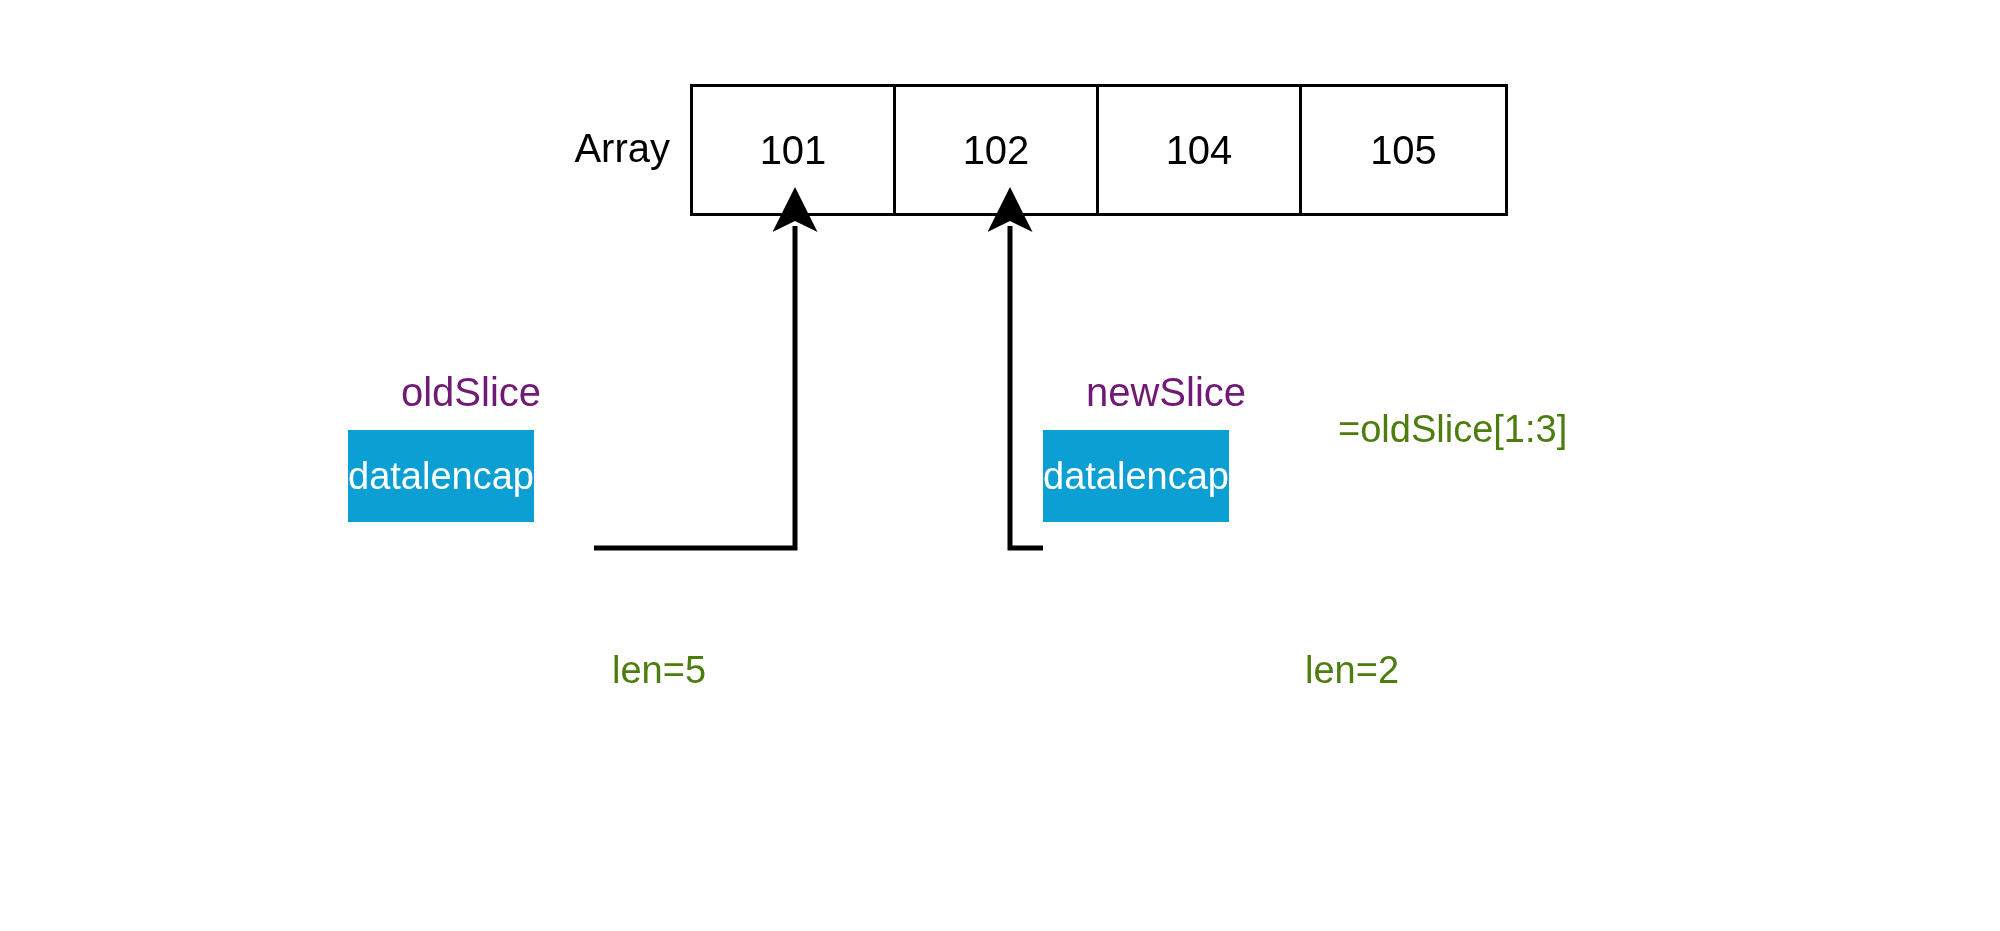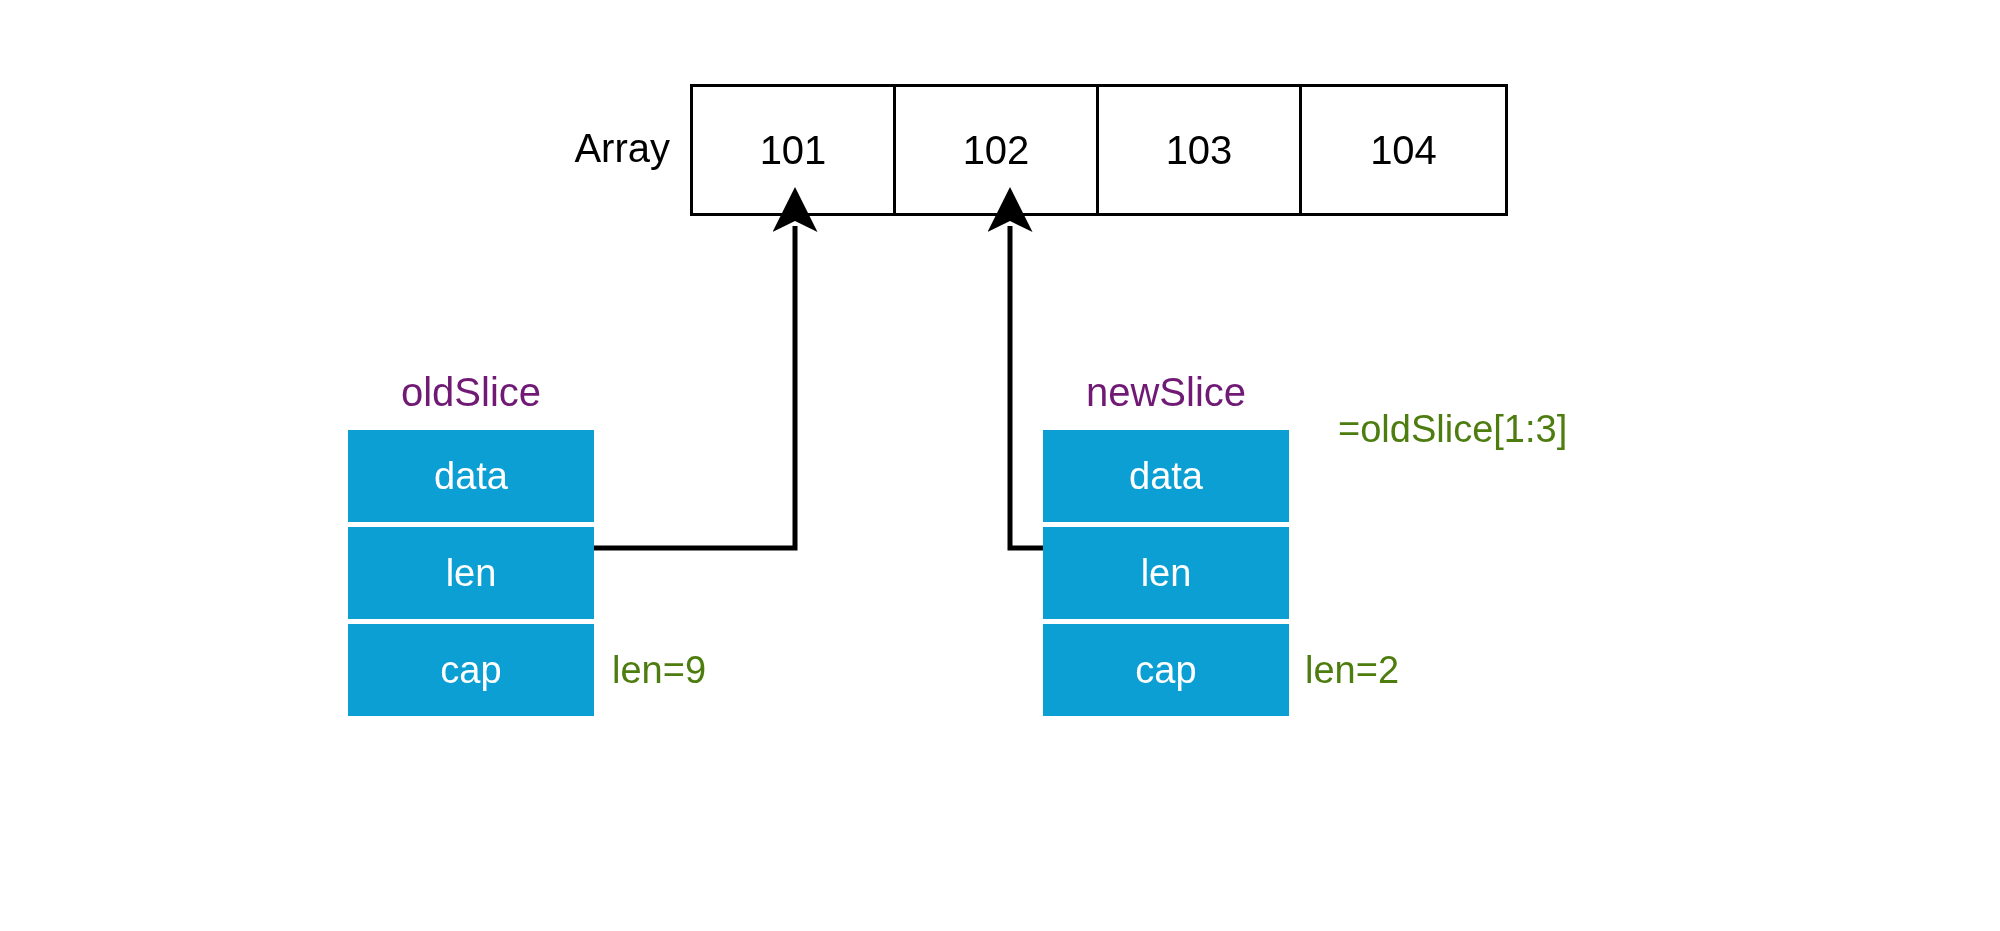--- a/index.html
+++ b/index.html
@@ -73,21 +73,21 @@
     color: #701a75;
     line-height: 1;
     white-space: nowrap;
   }
   .slice-box {
     position: absolute;
     top: 58px;
     left: 0;
     width: 246px;
     display: flex;
-    flex-direction: column;
+    flex-direction: row;
   }
   .slice-cell {
     height: 92px;
     background: #0b9fd4;
     color: #ffffff;
     font-size: 38px;
     display: flex;
     align-items: center;
     justify-content: center;
     margin-bottom: 5px;
@@ -117,22 +117,22 @@
 </head>
 <body>
 
 <div id="canvas">
 
   <div class="array-label">Array</div>
 
   <div class="array-row">
     <div class="array-cell">101</div>
     <div class="array-cell">102</div>
-    <div class="array-cell">103</div>
     <div class="array-cell">104</div>
+    <div class="array-cell">105</div>
   </div>
 
   <svg id="arrows" viewBox="0 0 2000 931" width="2000" height="931">
     <defs>
       <marker id="head" markerWidth="9" markerHeight="9" refX="1.2" refY="4.5" orient="auto" markerUnits="strokeWidth">
         <path d="M0,0 L9,4.5 L0,9 L2.2,4.5 Z" fill="#000000"></path>
       </marker>
     </defs>
 
     <path d="M 594 548 L 795 548 L 795 226" fill="none" stroke="#000000" stroke-width="5" marker-end="url(#head)"></path>
@@ -141,21 +141,21 @@
   </svg>
 
   <div class="slice-group" style="left:348px; top:372px;">
     <div class="slice-name">oldSlice</div>
     <div class="slice-box">
       <div class="slice-cell">data</div>
       <div class="slice-cell">len</div>
       <div class="slice-cell">cap</div>
     </div>
   </div>
-  <div class="annot" style="left:612px; top:651px;">len=9</div>
+  <div class="annot" style="left:612px; top:651px;">len=5</div>
 
   <div class="slice-group" style="left:1043px; top:372px;">
     <div class="slice-name">newSlice</div>
     <div class="slice-box">
       <div class="slice-cell">data</div>
       <div class="slice-cell">len</div>
       <div class="slice-cell">cap</div>
     </div>
   </div>
   <div class="annot" style="left:1338px; top:410px;">=oldSlice[1:3]</div>

